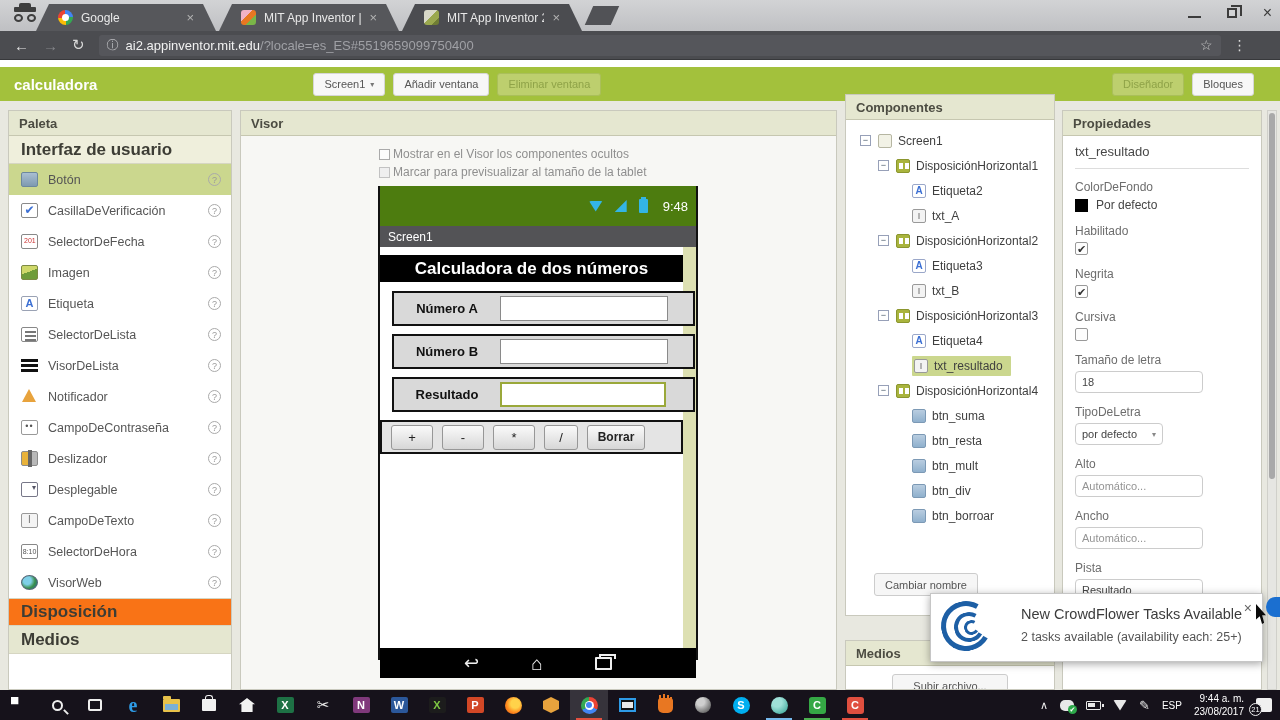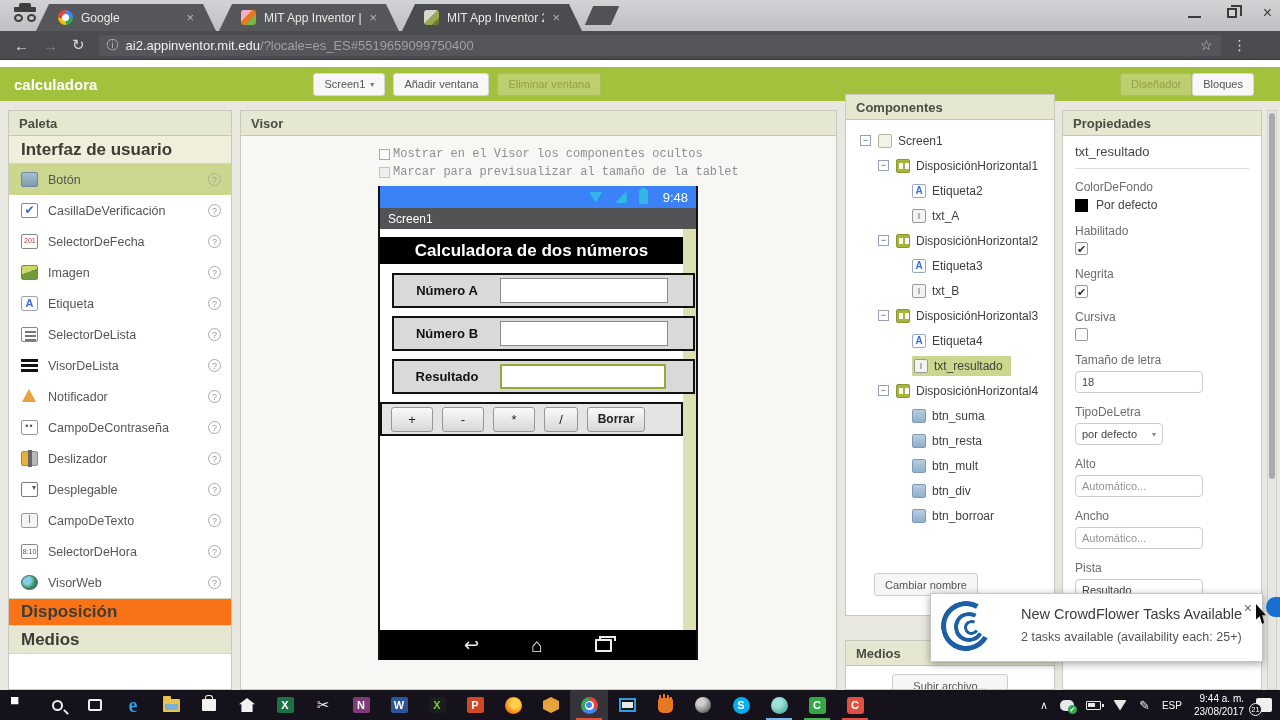--- a/index.html
+++ b/index.html
@@ -41,21 +41,21 @@
   
   .page-white-strip{position:absolute;left:0;top:60px;width:1280px;height:7px;background:#ffffff;}
   .greenbar{position:absolute;left:0;top:67px;width:1280px;height:34px;background:#a3c13c;display:flex;align-items:center;}
   .project-title{color:#fff;font-weight:bold;font-size:15px;margin-left:14px;}
   .gb-btn{height:23px;border-radius:3px;background:#f7f7f7;border:1px solid #d6d6d6;color:#555;font-size:11px;display:flex;align-items:center;justify-content:center;padding:0 10px;}
   .gb-btn.disabled{background:#bdcf6e;border-color:#aabf5a;color:#8fa348;}
   .gb-screen{margin-left:216px;}
   .gb-add{margin-left:8px;}
   .gb-del{margin-left:8px;}
   .gb-designer{margin-left:auto;}
-  .gb-blocks{margin-left:0;margin-right:26px;}
+  .gb-blocks{margin-left:8px;margin-right:26px;}
   .gb-caret{font-size:8px;margin-left:5px;color:#777;}
 
   
   .panel{position:absolute;background:#fff;border:1px solid #c9c9bd;}
   .panel-header{height:25px;background:#e5e7d0;border-bottom:1px solid #c6c7b0;color:#4c4c42;font-weight:bold;font-size:13px;display:flex;align-items:center;padding-left:10px;}
   .subheader{height:28px;background:#efefdc;border-bottom:1px solid #d6d6c2;color:#3d3d35;font-weight:bold;font-size:17px;display:flex;align-items:center;padding-left:12px;}
 
   
   #palette{left:8px;top:110px;width:224px;height:580px;overflow:hidden;}
   .pal-item{height:31px;display:flex;align-items:center;padding:0 10px 0 12px;font-size:12.5px;color:#555;}
@@ -84,29 +84,29 @@
   .pi-desple{background:#fff;border:1px solid #778;}
   .pi-desple::before{content:"\25BE";position:absolute;right:1px;top:0px;font-size:8px;color:#556;}
   .pi-ctexto{background:#f4f4f4;border:1px solid #999;color:#777;font-size:10px;text-align:center;line-height:12px;}
   .pi-ctexto::after{content:"I";}
   .pi-shora{background:#fff;border:1px solid #888;color:#555;font-size:7px;text-align:center;line-height:13px;}
   .pi-shora::after{content:"8:10";}
   .pi-web{border-radius:50%;background:radial-gradient(circle at 35% 35%,#7fd0e8 0 30%,#3a8f4a 60%,#1f6c9e 100%);border:1px solid #567;}
 
   
   #viewer{left:240px;top:110px;width:597px;height:580px;background:#f7f7f4;overflow:hidden;}
-  .cb-row{display:flex;align-items:center;margin-left:138px;font-size:12px;color:#8f8f8f;font-family:Liberation Mono, monospace;}
+  .cb-row{display:flex;align-items:center;margin-left:138px;font-size:12px;color:#8f8f8f;}
   .cb-row .cb{width:11px;height:11px;border:1px solid #aaa;background:#fbfbfb;margin-right:3px;flex:none;}
   .cb-row.dim .cb{border-color:#c2c2c2;background:#efefef;}
   .cb1{margin-top:11px;}
   .cb2{margin-top:4px;}
 
   
   .phone{position:absolute;left:137px;top:75px;width:320px;height:474px;background:#fff;border-left:2px solid #111;border-right:2px solid #111;}
-  .statusbar{height:22px;background:#3b82f6;display:flex;align-items:center;justify-content:flex-end;padding-right:8px;gap:12px;}
+  .statusbar{height:40px;background:#4d7c0f;display:flex;align-items:center;justify-content:flex-end;padding-right:8px;gap:12px;}
   .ic-wifi{width:14px;height:11px;background:#33b5e5;clip-path:polygon(50% 100%,0 0,100% 0);border-radius:2px;}
   .ic-signal{width:12px;height:12px;background:#33b5e5;clip-path:polygon(100% 0,100% 100%,0 100%);}
   .ic-batt{width:9px;height:14px;background:#33b5e5;border-radius:1px;position:relative;}
   .ic-batt::before{content:"";position:absolute;left:2px;top:-2px;width:5px;height:2px;background:#33b5e5;}
   .st-time{color:#fff;font-size:13px;margin-left:3px;}
   .screenbar{height:21px;background:#535356;color:#fff;font-size:12px;display:flex;align-items:center;padding-left:8px;}
   .phone-content{position:relative;height:401px;background:#fff;}
   .khaki-strip{position:absolute;right:0;top:0;bottom:0;width:13px;background:#dde0b2;}
   .banner{position:absolute;left:0;top:8px;width:303px;height:27px;background:#000;color:#fff;font-weight:bold;font-size:17px;display:flex;align-items:center;justify-content:center;}
   .hrow{position:absolute;left:12px;width:303px;height:35px;border:2px solid #111;background:#d9d9d9;display:flex;align-items:center;}

